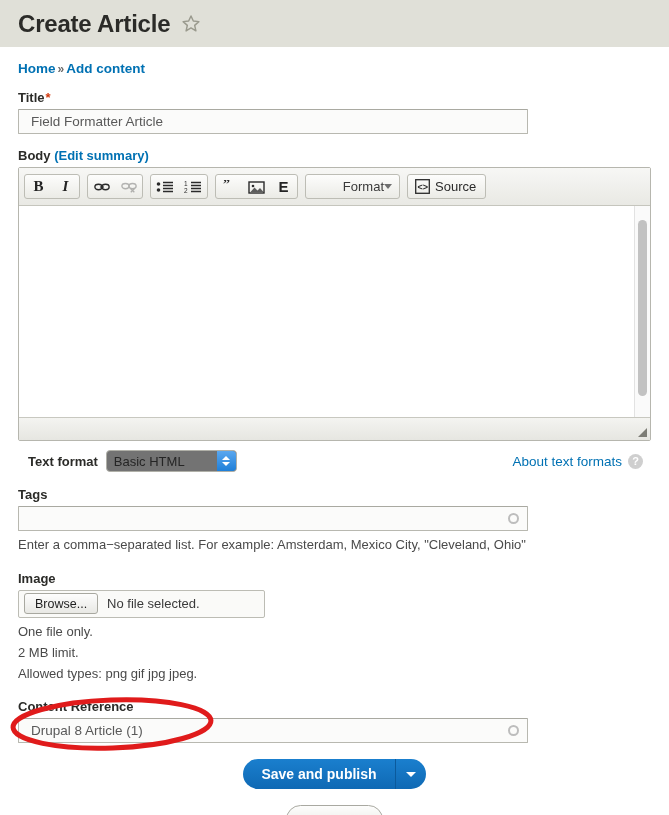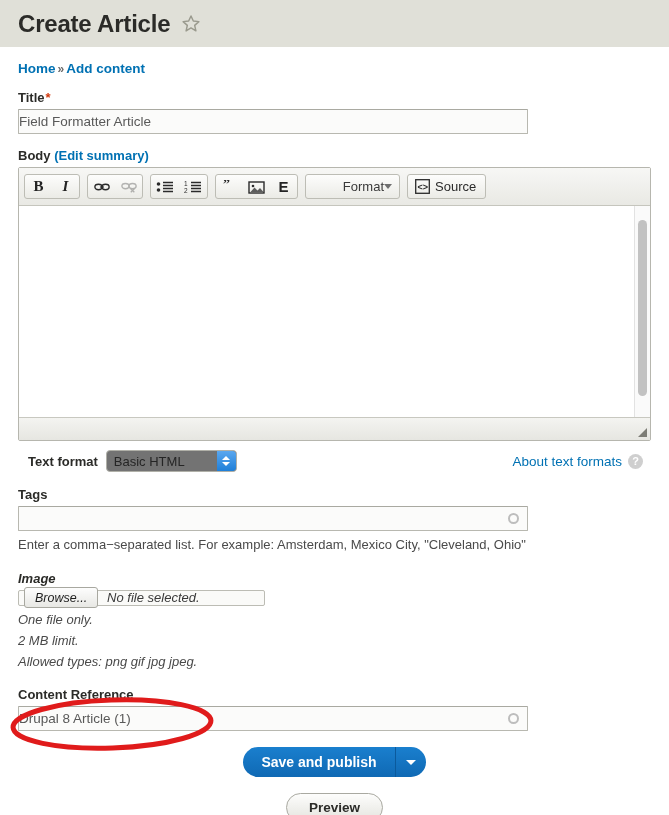--- a/index.html
+++ b/index.html
@@ -72,21 +72,21 @@
 
   .text-input {
     width: 510px;
     height: 25px;
     border: 1px solid #b8b8b0;
     border-top-color: #a9a9a1;
     background: #fbfbfa;
     font-family: "Liberation Sans", sans-serif;
     font-size: 13.5px;
     color: #595959;
-    padding: 0 0;
+    padding: 0 12px;
     border-radius: 1px;
     outline: none;
   }
 
   .desc {
     font-size: 13px;
     color: #4a4a4a;
     margin-top: 5px;
     line-height: 1.45;
   }
@@ -269,21 +269,21 @@
     display: flex;
     align-items: center;
     justify-content: center;
   }
 
   
   .file-field {
     display: flex;
     align-items: center;
     width: 247px;
-    height: 16px;
+    height: 28px;
     border: 1px solid #bcbcb4;
     background: #fafaf8;
     border-radius: 2px;
     padding: 0 5px;
   }
   .browse-btn {
     height: 21px;
     padding: 0 10px;
     background: linear-gradient(to bottom, #fdfdfd 0%, #e8e8e4 100%);
     border: 1px solid #a8a8a0;
@@ -491,21 +491,21 @@
 
   <div class="field" style="margin-top:6px;">
     <label class="field-label">Tags</label>
     <div class="ac-wrap">
       <input class="text-input" type="text" value="" style="">
       <span class="throbber"></span>
     </div>
     <div class="desc">Enter a comma−separated list. For example: Amsterdam, Mexico City, "Cleveland, Ohio"</div>
   </div>
 
-  <div class="field" style="margin-top:16px;font-style:italic;">
+  <div class="field" style="margin-top:16px;">
     <label class="field-label">Image</label>
     <div class="file-field">
       <span class="browse-btn">Browse...</span>
       <span class="file-status">No file selected.</span>
     </div>
     <div class="desc">One file only.</div>
     <div class="desc" style="margin-top:2px;">2 MB limit.</div>
     <div class="desc" style="margin-top:2px;">Allowed types: png gif jpg jpeg.</div>
   </div>
 

